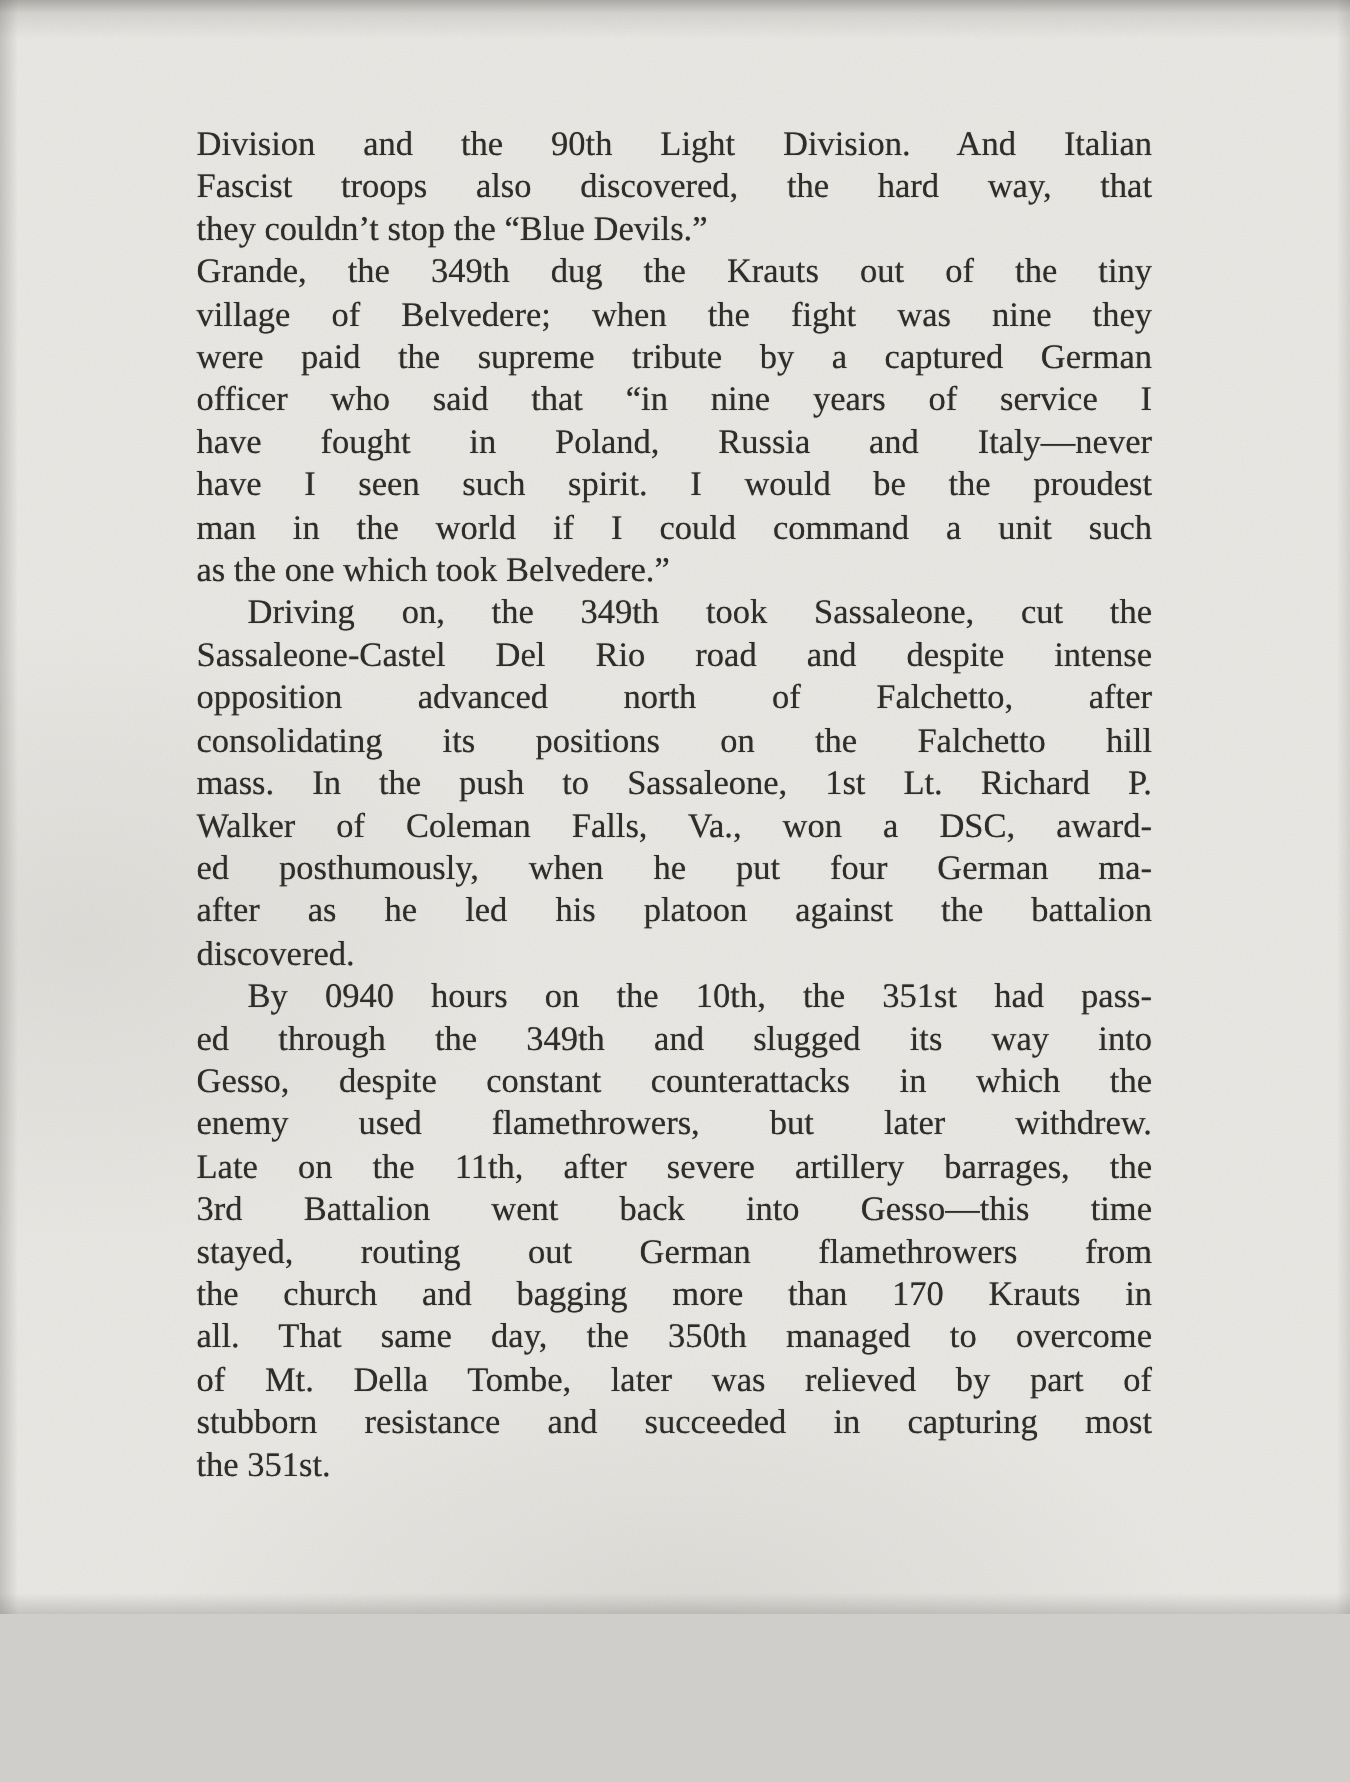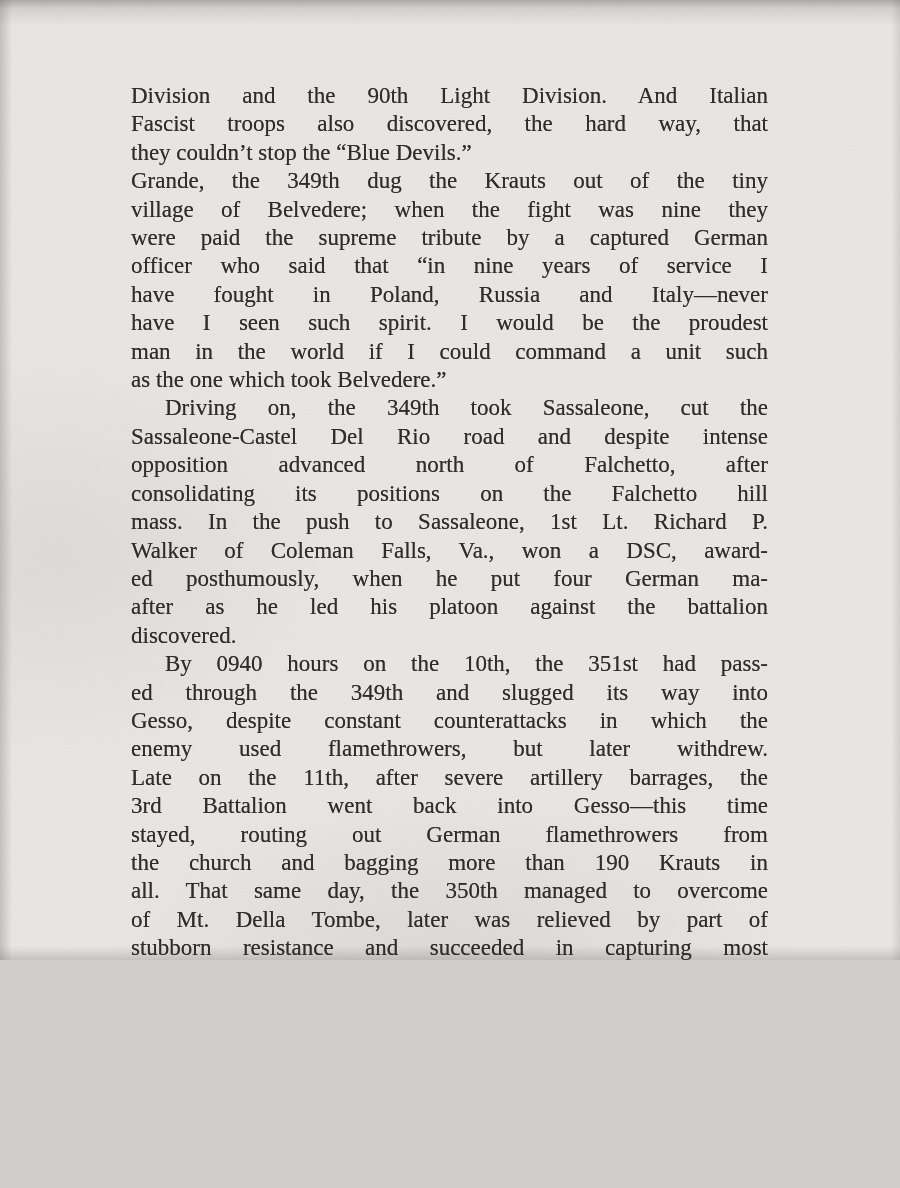--- a/index.html
+++ b/index.html
@@ -3,21 +3,21 @@
 <meta charset="utf-8">
 <style>
   html, body {
     margin: 0;
     padding: 0;
     background: #cfcecb;
   }
   .scan-page {
     position: relative;
     width: 900px;
-    height: 960px;
+    height: 1076px;
     background: #e9e8e4;
     overflow: hidden;
     font-family: "Liberation Serif", serif;
   }
   .noise-layer {
     position: absolute;
     top: 0; left: 0;
     width: 900px;
     height: 1188px;
     opacity: 0.5;
@@ -124,21 +124,21 @@
         <div class="line">discovered.</div>
       </div>
       <div class="para">
         <div class="line full first-indent">By 0940 hours on the 10th, the 351st had pass-</div>
         <div class="line full">ed through the 349th and slugged its way into</div>
         <div class="line full">Gesso, despite constant counterattacks in which the</div>
         <div class="line full">enemy used flamethrowers, but later withdrew.</div>
         <div class="line full">Late on the 11th, after severe artillery barrages, the</div>
         <div class="line full">3rd Battalion went back into Gesso—this time</div>
         <div class="line full">stayed, routing out German flamethrowers from</div>
-        <div class="line full">the church and bagging more than 190 Krauts in</div>
+        <div class="line full">the church and bagging more than 170 Krauts in</div>
         <div class="line full">all. That same day, the 350th managed to overcome</div>
         <div class="line full">of Mt. Della Tombe, later was relieved by part of</div>
         <div class="line full">stubborn resistance and succeeded in capturing most</div>
         <div class="line">the 351st.</div>
       </div>
     </div>
 
   <div class="page-footer">— 75 —</div>
 
   <div class="watermark">www.MtMestas.com</div>

